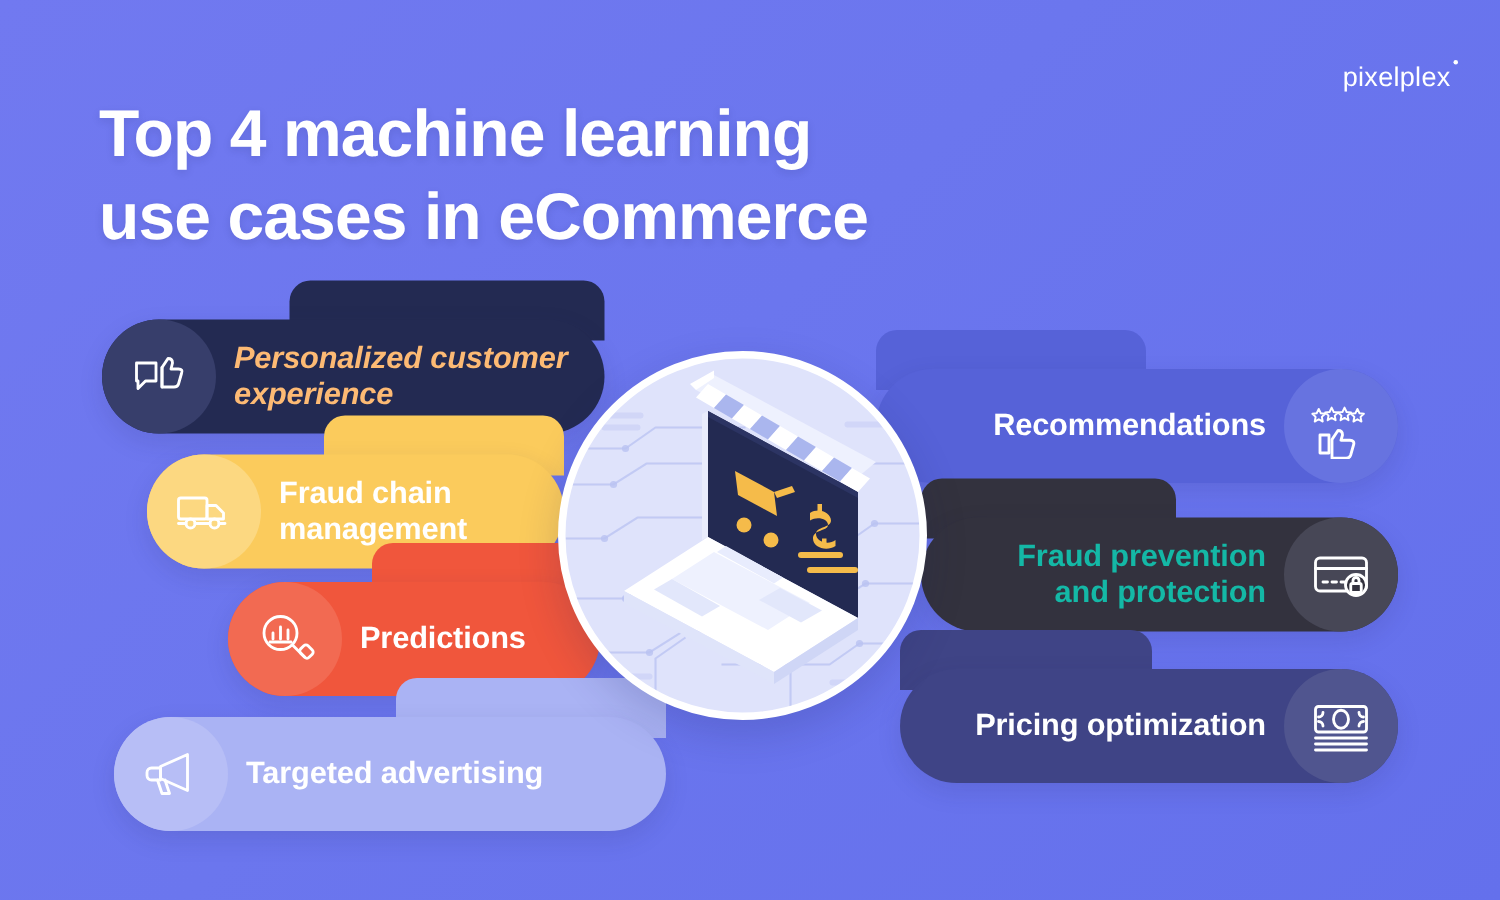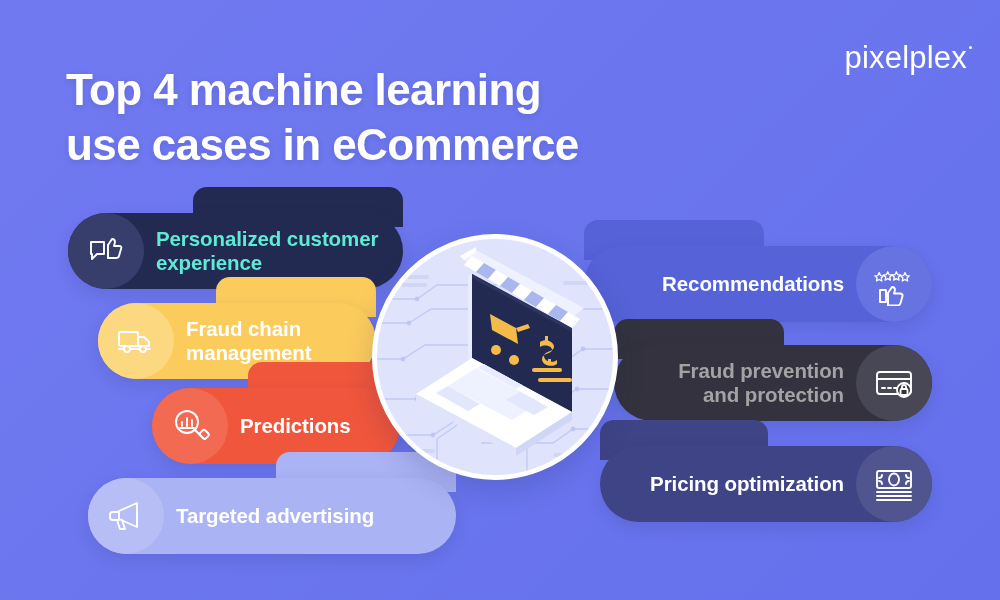--- a/index.html
+++ b/index.html
@@ -17,21 +17,21 @@
     width: 1000px; height: 600px;
     background: linear-gradient(135deg, #7179f0 0%, #6b76ee 45%, #6470ec 100%);
     overflow: hidden;
   }
 
   
   .logo {
     position: absolute;
     right: 28px; top: 42px;
     color: #ffffff;
-    font-size: 31px;
+    font-size: 18px;
     font-weight: 400;
     letter-spacing: .2px;
     line-height: 1;
     display: flex;
     align-items: center;
   }
   .logo .dot {
     display: inline-block;
     width: 3px; height: 3px;
     background: #ffffff;
@@ -139,21 +139,21 @@
       <div class="row left" style="top: 213px; left: 68px;">
         <div class="stub" style="background: rgb(35, 42, 82); width: 210px; right: 0px; border-top-right-radius: 14px; border-top-left-radius: 14px;"></div>
         <div class="bar" style="background: rgb(35, 42, 82); width: 335px;">
           <div class="icon-circle" style="background: rgb(55, 62, 107);">
             <svg width="40" height="40" viewBox="0 0 40 40" fill="none" stroke="#fff" stroke-width="1.9" stroke-linejoin="round" stroke-linecap="round">
       <path d="M5 11 h13 v12 h-7 l-5 5 v-5 h-1 z"></path>
       <path d="M22 14 l4 -6 c2 0 3 1 3 3 l-1 4 h5 c2 0 3 1 2 3 l-2 7 c-.4 1.4 -1.4 2 -3 2 h-8 z"></path>
       <path d="M22 14 v13"></path>
     </svg>
           </div>
-          <div class="label" style="color: #5eead4;">Personalized customer
+          <div class="label" style="color: #fdba74; font-style: italic;">Personalized customer
 experience</div>
         </div>
       </div>
       <div class="row left" style="top: 303px; left: 98px;">
         <div class="stub" style="background: rgb(251, 203, 92); width: 160px; right: 0px; border-top-right-radius: 14px; border-top-left-radius: 14px;"></div>
         <div class="bar" style="background: rgb(251, 203, 92); width: 278px;">
           <div class="icon-circle" style="background: rgb(252, 216, 129);">
             <svg width="42" height="42" viewBox="0 0 42 42" fill="none" stroke="#fff" stroke-width="1.9" stroke-linejoin="round" stroke-linecap="round">
       <rect x="4" y="12" width="19" height="14" rx="1.5"></rect>
       <path d="M23 17 h6 l5 5 v4 h-11 z"></path>
@@ -174,21 +174,21 @@
       <circle cx="18" cy="17" r="11"></circle>
       <path d="M26 25 l8 8"></path>
       <rect x="30" y="29" width="7" height="8" rx="2" transform="rotate(-45 30 29)"></rect>
       <path d="M13 21 v-4 M18 21 v-8 M23 21 v-6"></path>
       <path d="M11 23 h14"></path>
     </svg>
           </div>
           <div class="label" style="color: rgb(255, 255, 255);">Predictions</div>
         </div>
       </div>
-      <div class="row left" style="top: 478px; left: 88px;">
+      <div class="row left" style="top: 478px; left: 76px;">
         <div class="stub" style="background: rgb(170, 179, 244); width: 180px; right: 0px; border-top-right-radius: 14px; border-top-left-radius: 14px;"></div>
         <div class="bar" style="background: rgb(170, 179, 244); width: 368px;">
           <div class="icon-circle" style="background: rgb(183, 190, 246);">
             <svg width="42" height="42" viewBox="0 0 42 42" fill="none" stroke="#fff" stroke-width="1.9" stroke-linejoin="round" stroke-linecap="round">
       <path d="M14 16 l18 -8 v24 l-18 -8 z"></path>
       <path d="M8 17 h6 v8 h-6 a3 3 0 0 1 -3 -3 v-2 a3 3 0 0 1 3 -3 z"></path>
       <path d="M12 25 l3 9 h5 l-3 -9"></path>
     </svg>
           </div>
           <div class="label" style="color: rgb(255, 255, 255);">Targeted advertising</div>
@@ -223,21 +223,21 @@
           <div class="icon-circle" style="background: rgb(71, 71, 86);">
             <svg width="44" height="44" viewBox="0 0 44 44" fill="none" stroke="#fff" stroke-width="1.9" stroke-linejoin="round" stroke-linecap="round">
       <rect x="5" y="11" width="34" height="22" rx="3"></rect>
       <path d="M5 18 h34"></path>
       <path d="M10 27 h3 M16 27 h3 M22 27 h3"></path>
       <circle cx="32" cy="29" r="7" fill="#33323e"></circle>
       <rect x="28.5" y="28" width="7" height="6" rx="1.2"></rect>
       <path d="M30 28 v-2 a2 2 0 0 1 4 0 v2"></path>
     </svg>
           </div>
-          <div class="label" style="color: #a3a3a3;">Fraud prevention
+          <div class="label" style="color: #14b8a6;">Fraud prevention
 and protection</div>
         </div>
       </div>
       <div class="row right" style="top: 446px; right: 68px;">
         <div class="stub" style="background: rgb(63, 68, 134); width: 168px; left: 0px; border-top-left-radius: 14px; border-top-right-radius: 14px;"></div>
         <div class="bar" style="background: rgb(63, 68, 134); width: 332px; align-items: center;">
           <div class="icon-circle" style="background: rgb(80, 85, 143);">
             <svg width="44" height="44" viewBox="0 0 44 44" fill="none" stroke="#fff" stroke-width="1.9" stroke-linejoin="round" stroke-linecap="round">
       <rect x="5" y="9" width="34" height="17" rx="2"></rect>
       <ellipse cx="22" cy="17.5" rx="5" ry="6"></ellipse>

